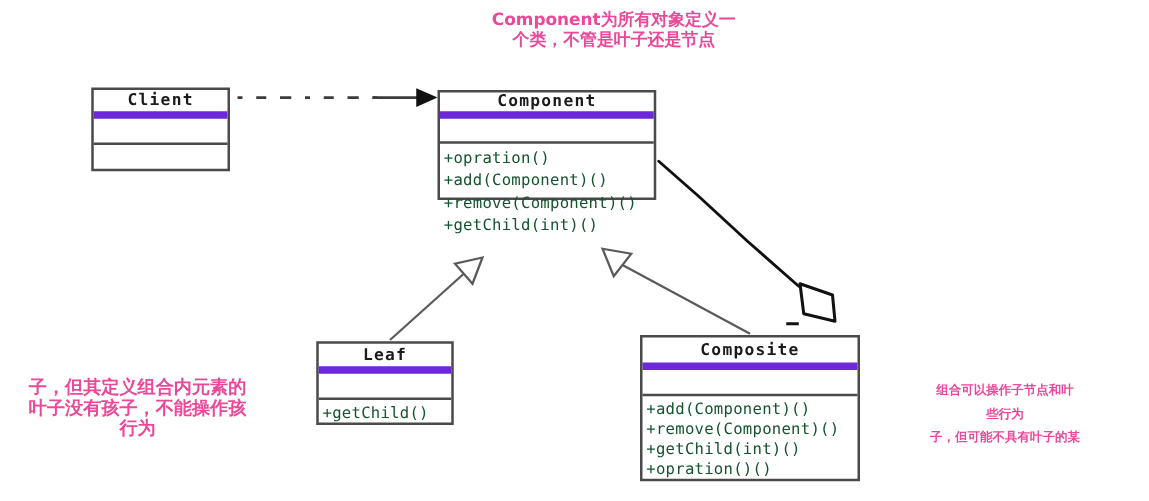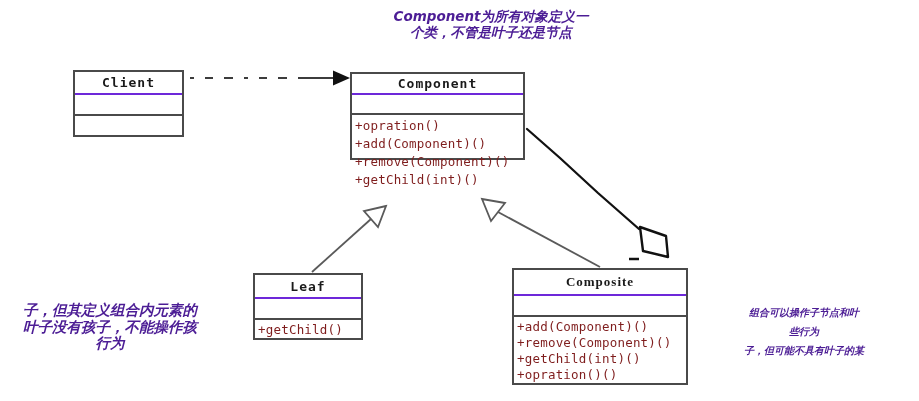--- a/index.html
+++ b/index.html
@@ -9,31 +9,30 @@
     color:#1a1a1a;overflow:hidden;
   }
   svg.overlay{position:absolute;left:0;top:0;width:919px;height:401px;pointer-events:none;}
   .uml-class{
     position:absolute;background:#fff;border:2px solid #4a4a4a;
     box-sizing:border-box;
   }
   .uml-title{
     text-align:center;font-weight:bold;font-size:13px;letter-spacing:1px;
     display:flex;align-items:center;justify-content:center;
-    border-bottom:2px solid #6d28d9;box-sizing:border-box;
+    border-bottom:6px solid #6d28d9;box-sizing:border-box;
   }
   .uml-attrs{border-bottom:2px solid #4a4a4a;box-sizing:border-box;}
   .uml-methods{box-sizing:border-box;padding:2px 2px 0 3px;}
   .method-line{
-    font-size:12.5px;white-space:nowrap;letter-spacing:0.2px;color:#7f1d1d;
+    font-size:12.5px;white-space:nowrap;letter-spacing:0.2px;color:#14532d;
   }
   .annotation{
-    position:absolute;text-align:center;font-weight:bold;color:#4c1d95;
+    position:absolute;text-align:center;font-weight:bold;color:#ec4899;
     font-family:"DejaVu Sans","Liberation Sans",sans-serif;
-    font-style:italic;
   }
   .anno-line{white-space:nowrap;}
   #top-note{left:330px;top:9px;width:322px;font-size:13.5px;line-height:15.5px;}
   #left-note{left:0px;top:302px;width:220px;font-size:14.5px;line-height:16.5px;}
   #right-note{left:693px;top:303px;width:222px;font-size:10px;line-height:19px;}
 
   
   #client{left:73px;top:70px;width:111px;height:67px;}
   #client .uml-title{height:23px;}
   #client .uml-attrs{height:21px;}
@@ -46,21 +45,21 @@
   #component .method-line{line-height:18px;}
 
   
   #leaf{left:253px;top:273px;width:110px;height:67px;}
   #leaf .uml-title{height:24px;}
   #leaf .uml-attrs{height:21px;}
   #leaf .method-line{line-height:16px;}
 
   
   #composite{left:512px;top:268px;width:176px;height:117px;}
-  #composite .uml-title{height:26px;font-family:Liberation Serif, serif;}
+  #composite .uml-title{height:26px;}
   #composite .uml-attrs{height:21px;}
   #composite .method-line{line-height:16px;}
 </style>
 </head>
 <body>
 
 <div id="stage">
 
   <svg class="overlay" viewBox="0 0 919 401">
      Component dashed dependency arrow --&gt;

